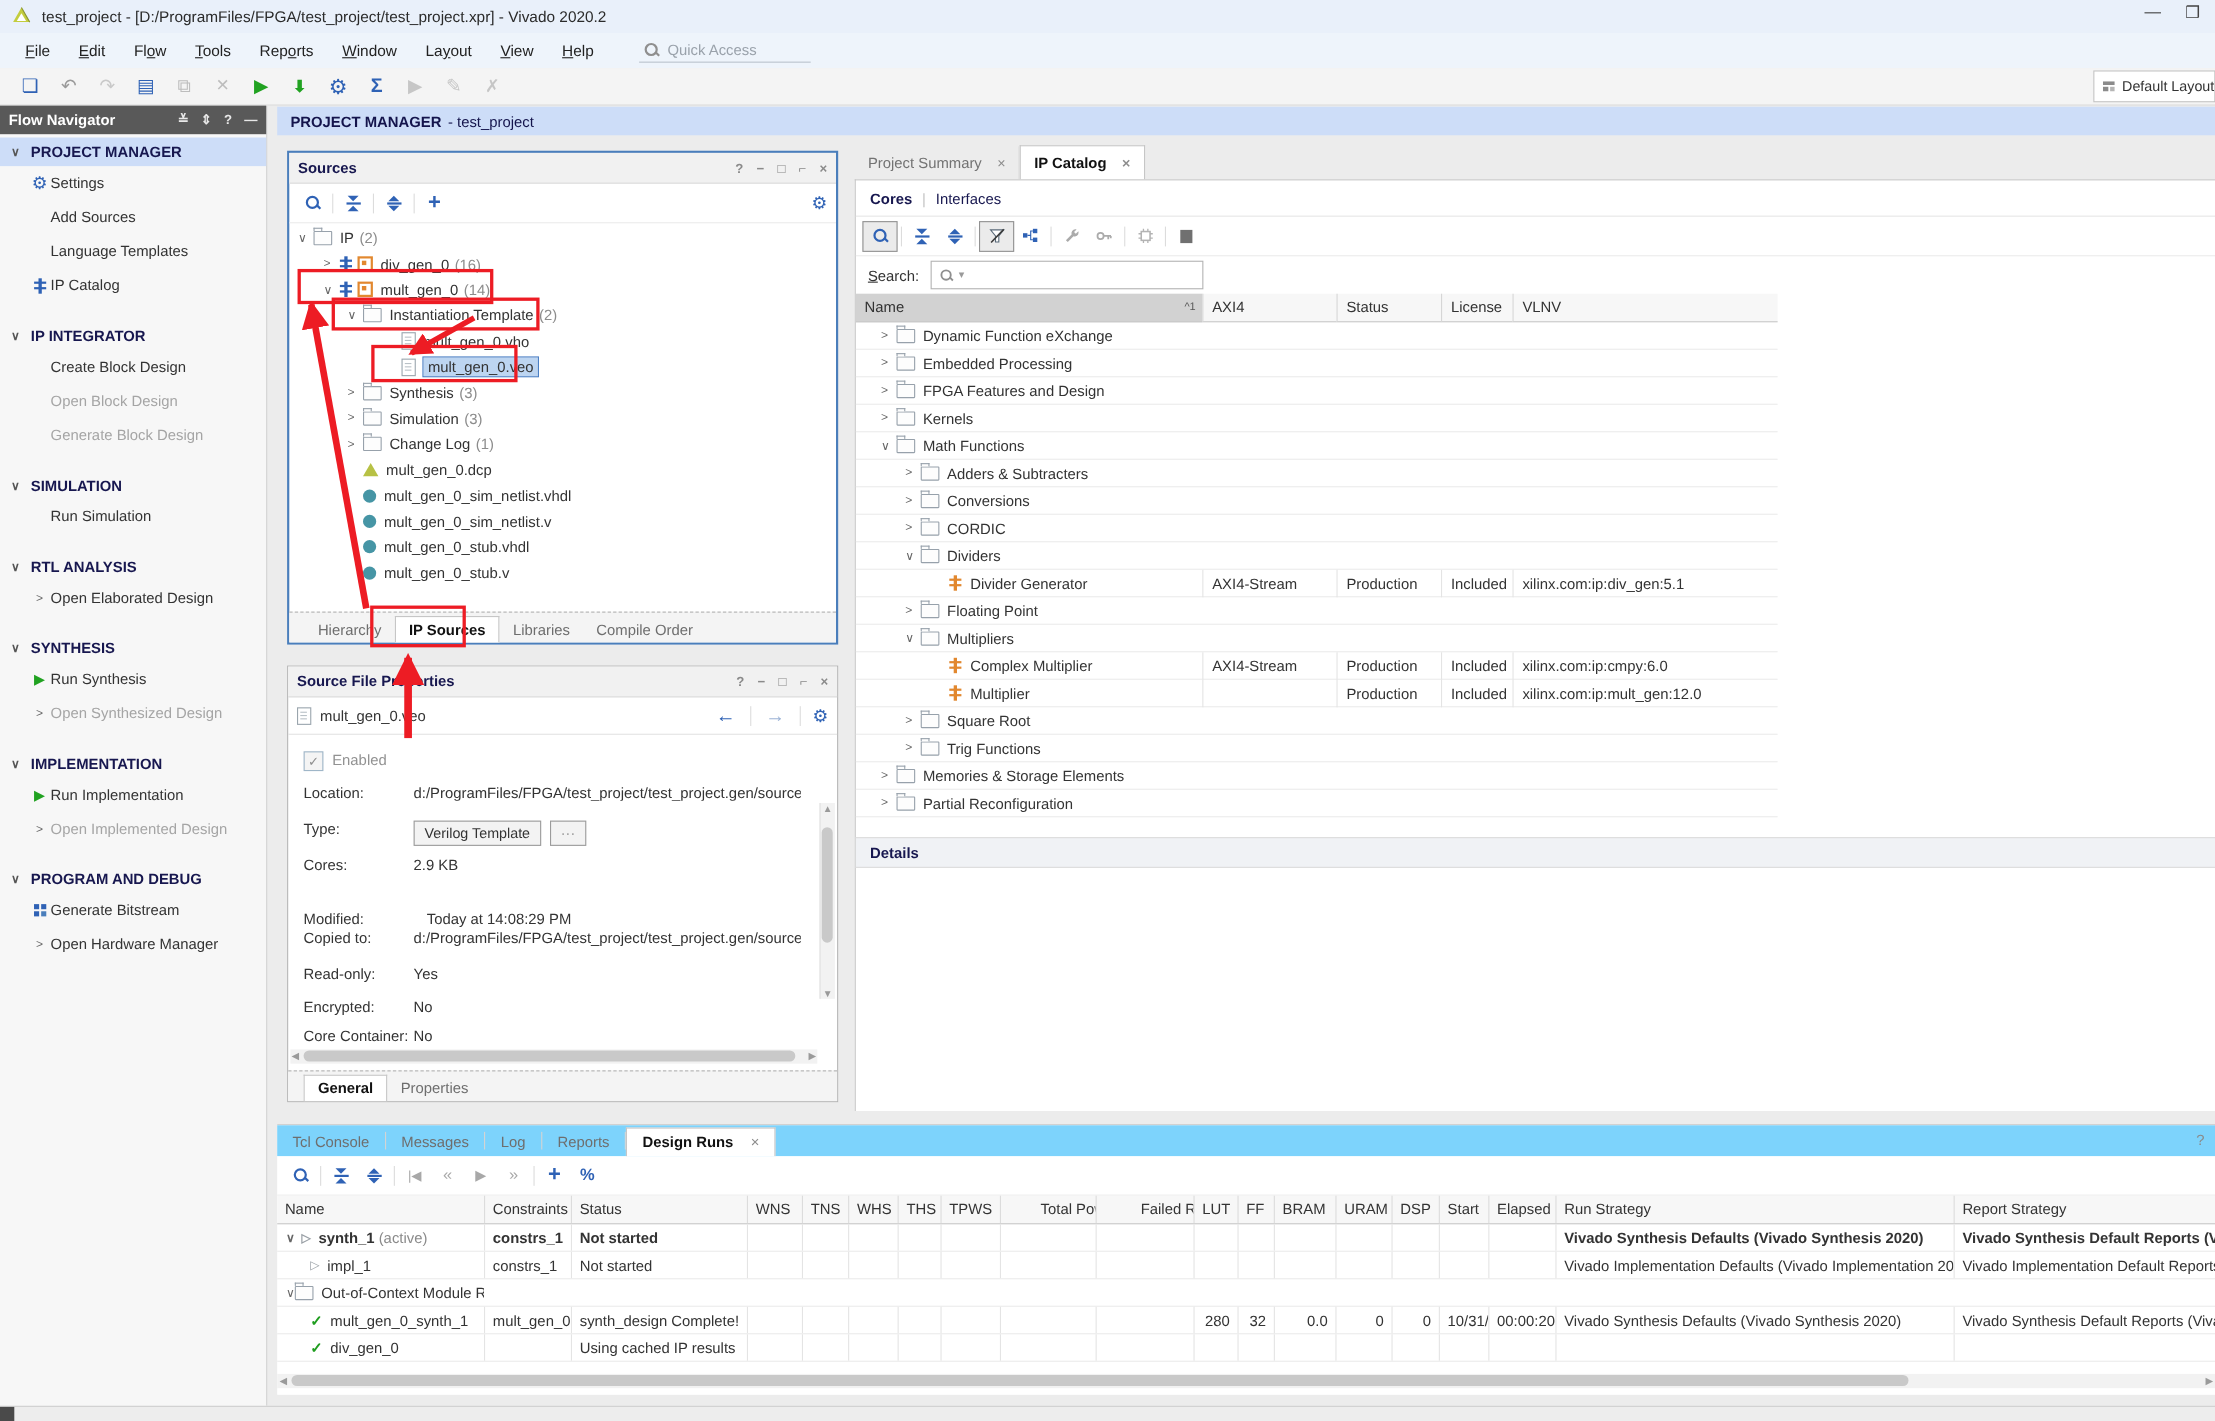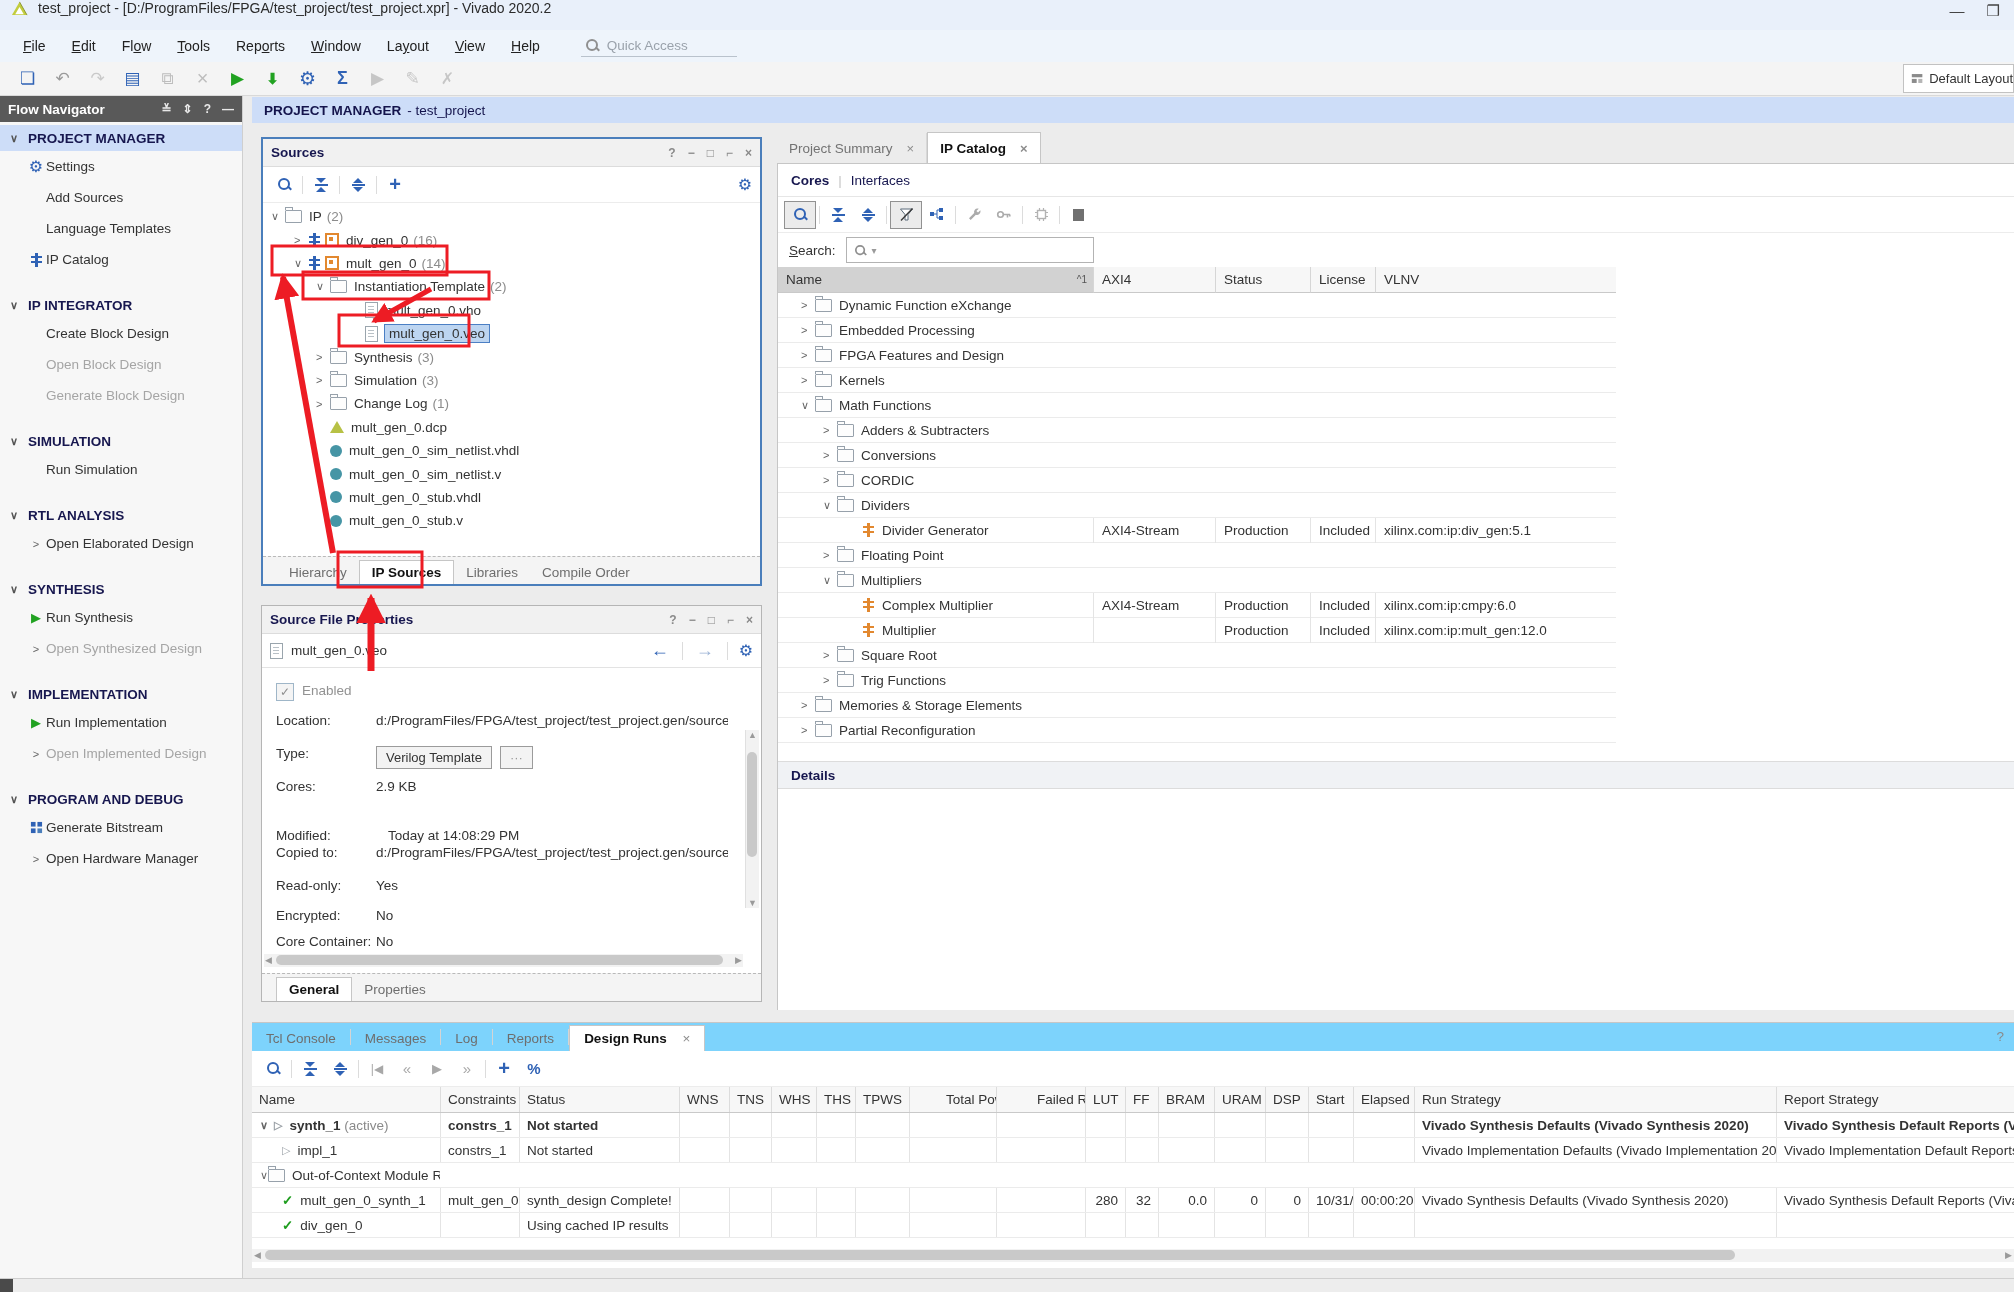--- a/index.html
+++ b/index.html
@@ -1,19 +1,19 @@
 <!DOCTYPE html>
 <html><head>
 <meta charset="utf-8">
 <style>
   html,body{margin:0;padding:0;background:#d8d8d8;}
   #root{position:relative;width:2014px;height:1292px;background:#ececec;font-family:"Liberation Sans",sans-serif;font-size:13.5px;color:#333;overflow:hidden;}
   .abs{position:absolute;}
   
-  .titlebar{left:0;top:0;width:2014px;height:30px;background:#e9f0fa;display:flex;align-items:flex-start;gap:9px;padding-left:10px;box-sizing:border-box;}
+  .titlebar{left:0;top:0;width:2014px;height:30px;background:#e9f0fa;display:flex;align-items:center;gap:9px;padding-left:10px;box-sizing:border-box;}
   .titlebar .ttl{color:#2b2b2b;font-size:14px;}
   .win-btns{position:absolute;right:14px;top:2px;display:flex;gap:22px;color:#444;font-size:15px;}
   .menubar{left:0;top:30px;width:2014px;height:32px;background:#eef4fb;display:flex;align-items:center;padding-left:10px;box-sizing:border-box;}
   .menu-item{padding:5px 13px;font-size:14px;color:#222;}
   .qa-box{display:flex;align-items:center;gap:7px;margin-left:28px;border-bottom:1px solid #b9c2cc;width:148px;padding:3px 4px;color:#9aa2ab;font-size:13.5px;}
   .toolbar{left:0;top:62px;width:2014px;height:34px;background:#f4f4f4;border-bottom:1px solid #d9d9d9;display:flex;align-items:center;padding-left:10px;box-sizing:border-box;}
   .tb-ic{width:35px;height:26px;display:flex;align-items:center;justify-content:center;font-size:17px;}
   .dlayout-btn{position:absolute;right:0;top:2px;width:102px;height:27px;background:#fff;border:1px solid #c2c2c2;display:flex;align-items:center;gap:6px;padding-left:7px;font-size:13px;color:#333;overflow:hidden;white-space:nowrap;}
   
   .flownav{left:0;top:96px;width:243px;height:1182px;background:#f7f7f7;border-right:1px solid #cfcfcf;box-sizing:border-box;}

